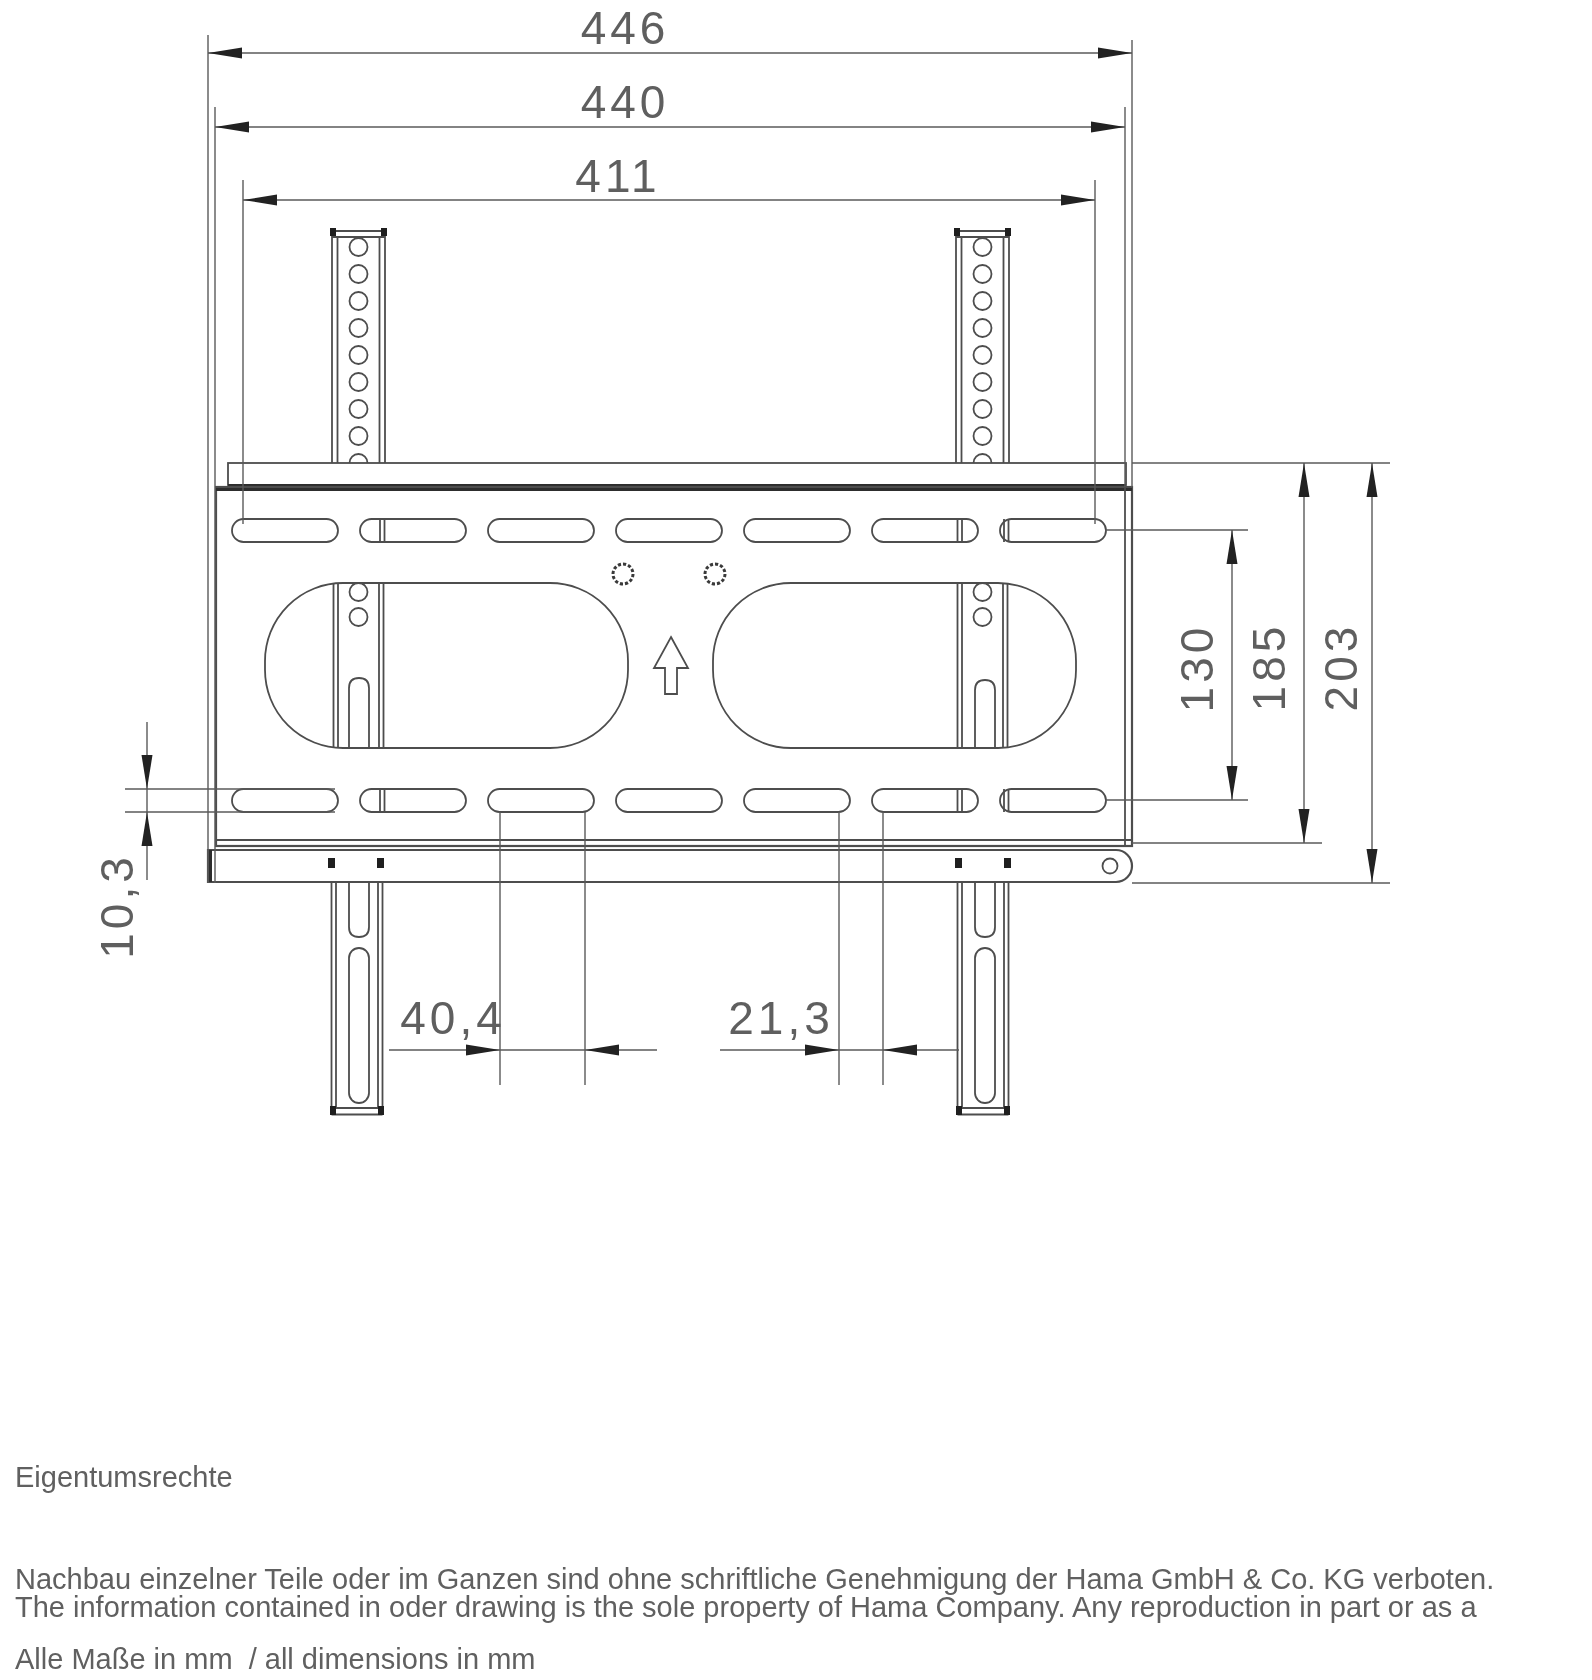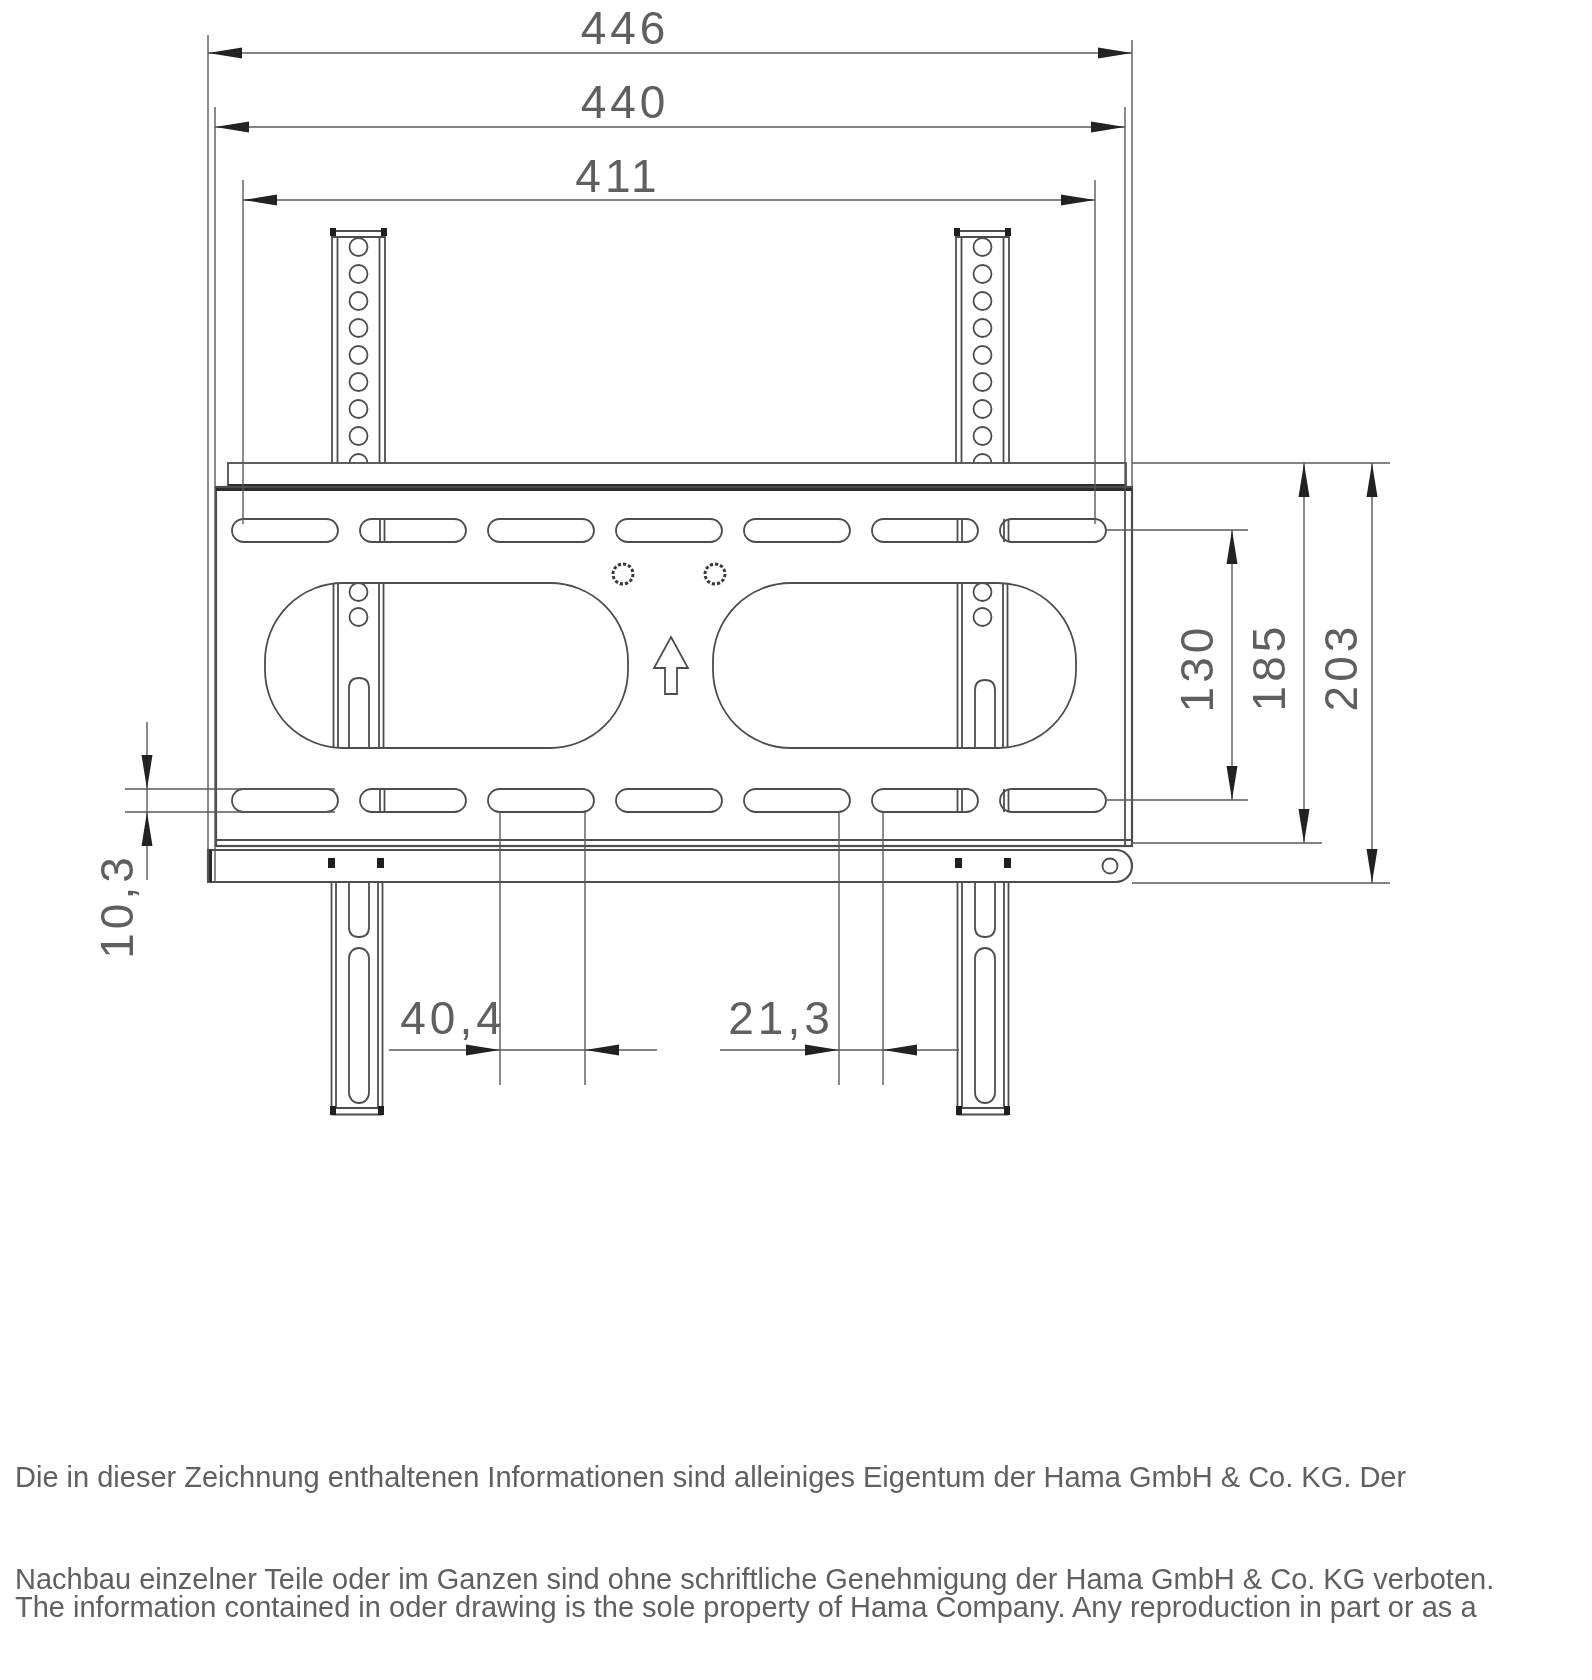--- a/index.html
+++ b/index.html
@@ -265,20 +265,21 @@
     <line class="thin" x1="839" y1="812" x2="839" y2="1085"></line>
     <line class="thin" x1="883" y1="812" x2="883" y2="1085"></line>
     <line class="thin" x1="720" y1="1050" x2="959" y2="1050"></line>
     <polygon class="arrowhead" points="839,1050 805,1044.5 805,1055.5"></polygon>
     <polygon class="arrowhead" points="883,1050 917,1044.5 917,1055.5"></polygon>
     <text class="dimtxt" x="781" y="1034">21,3</text>
   </g>
 </svg>
 
   <div class="notes" id="de-block">
-    <div>Die in dieser Zeichnung enthaltenen Informationen sind alleiniges Eigentum der Hama GmbH &amp; Co. KG. Der</div>
+    <div>Eigentumsrechte</div>
     <div>Nachbau einzelner Teile oder im Ganzen sind ohne schriftliche Genehmigung der Hama GmbH &amp; Co. KG verboten.</div>
   </div>
   <div class="notes" id="en-block">
     <div>The information contained in oder drawing is the sole property of Hama Company. Any reproduction in part or as a</div>
     
   </div>
+  <div class="notes" id="footer-note">Alle Maße in mm  / all dimensions in mm</div>
 </div>
 
 </body></html>

